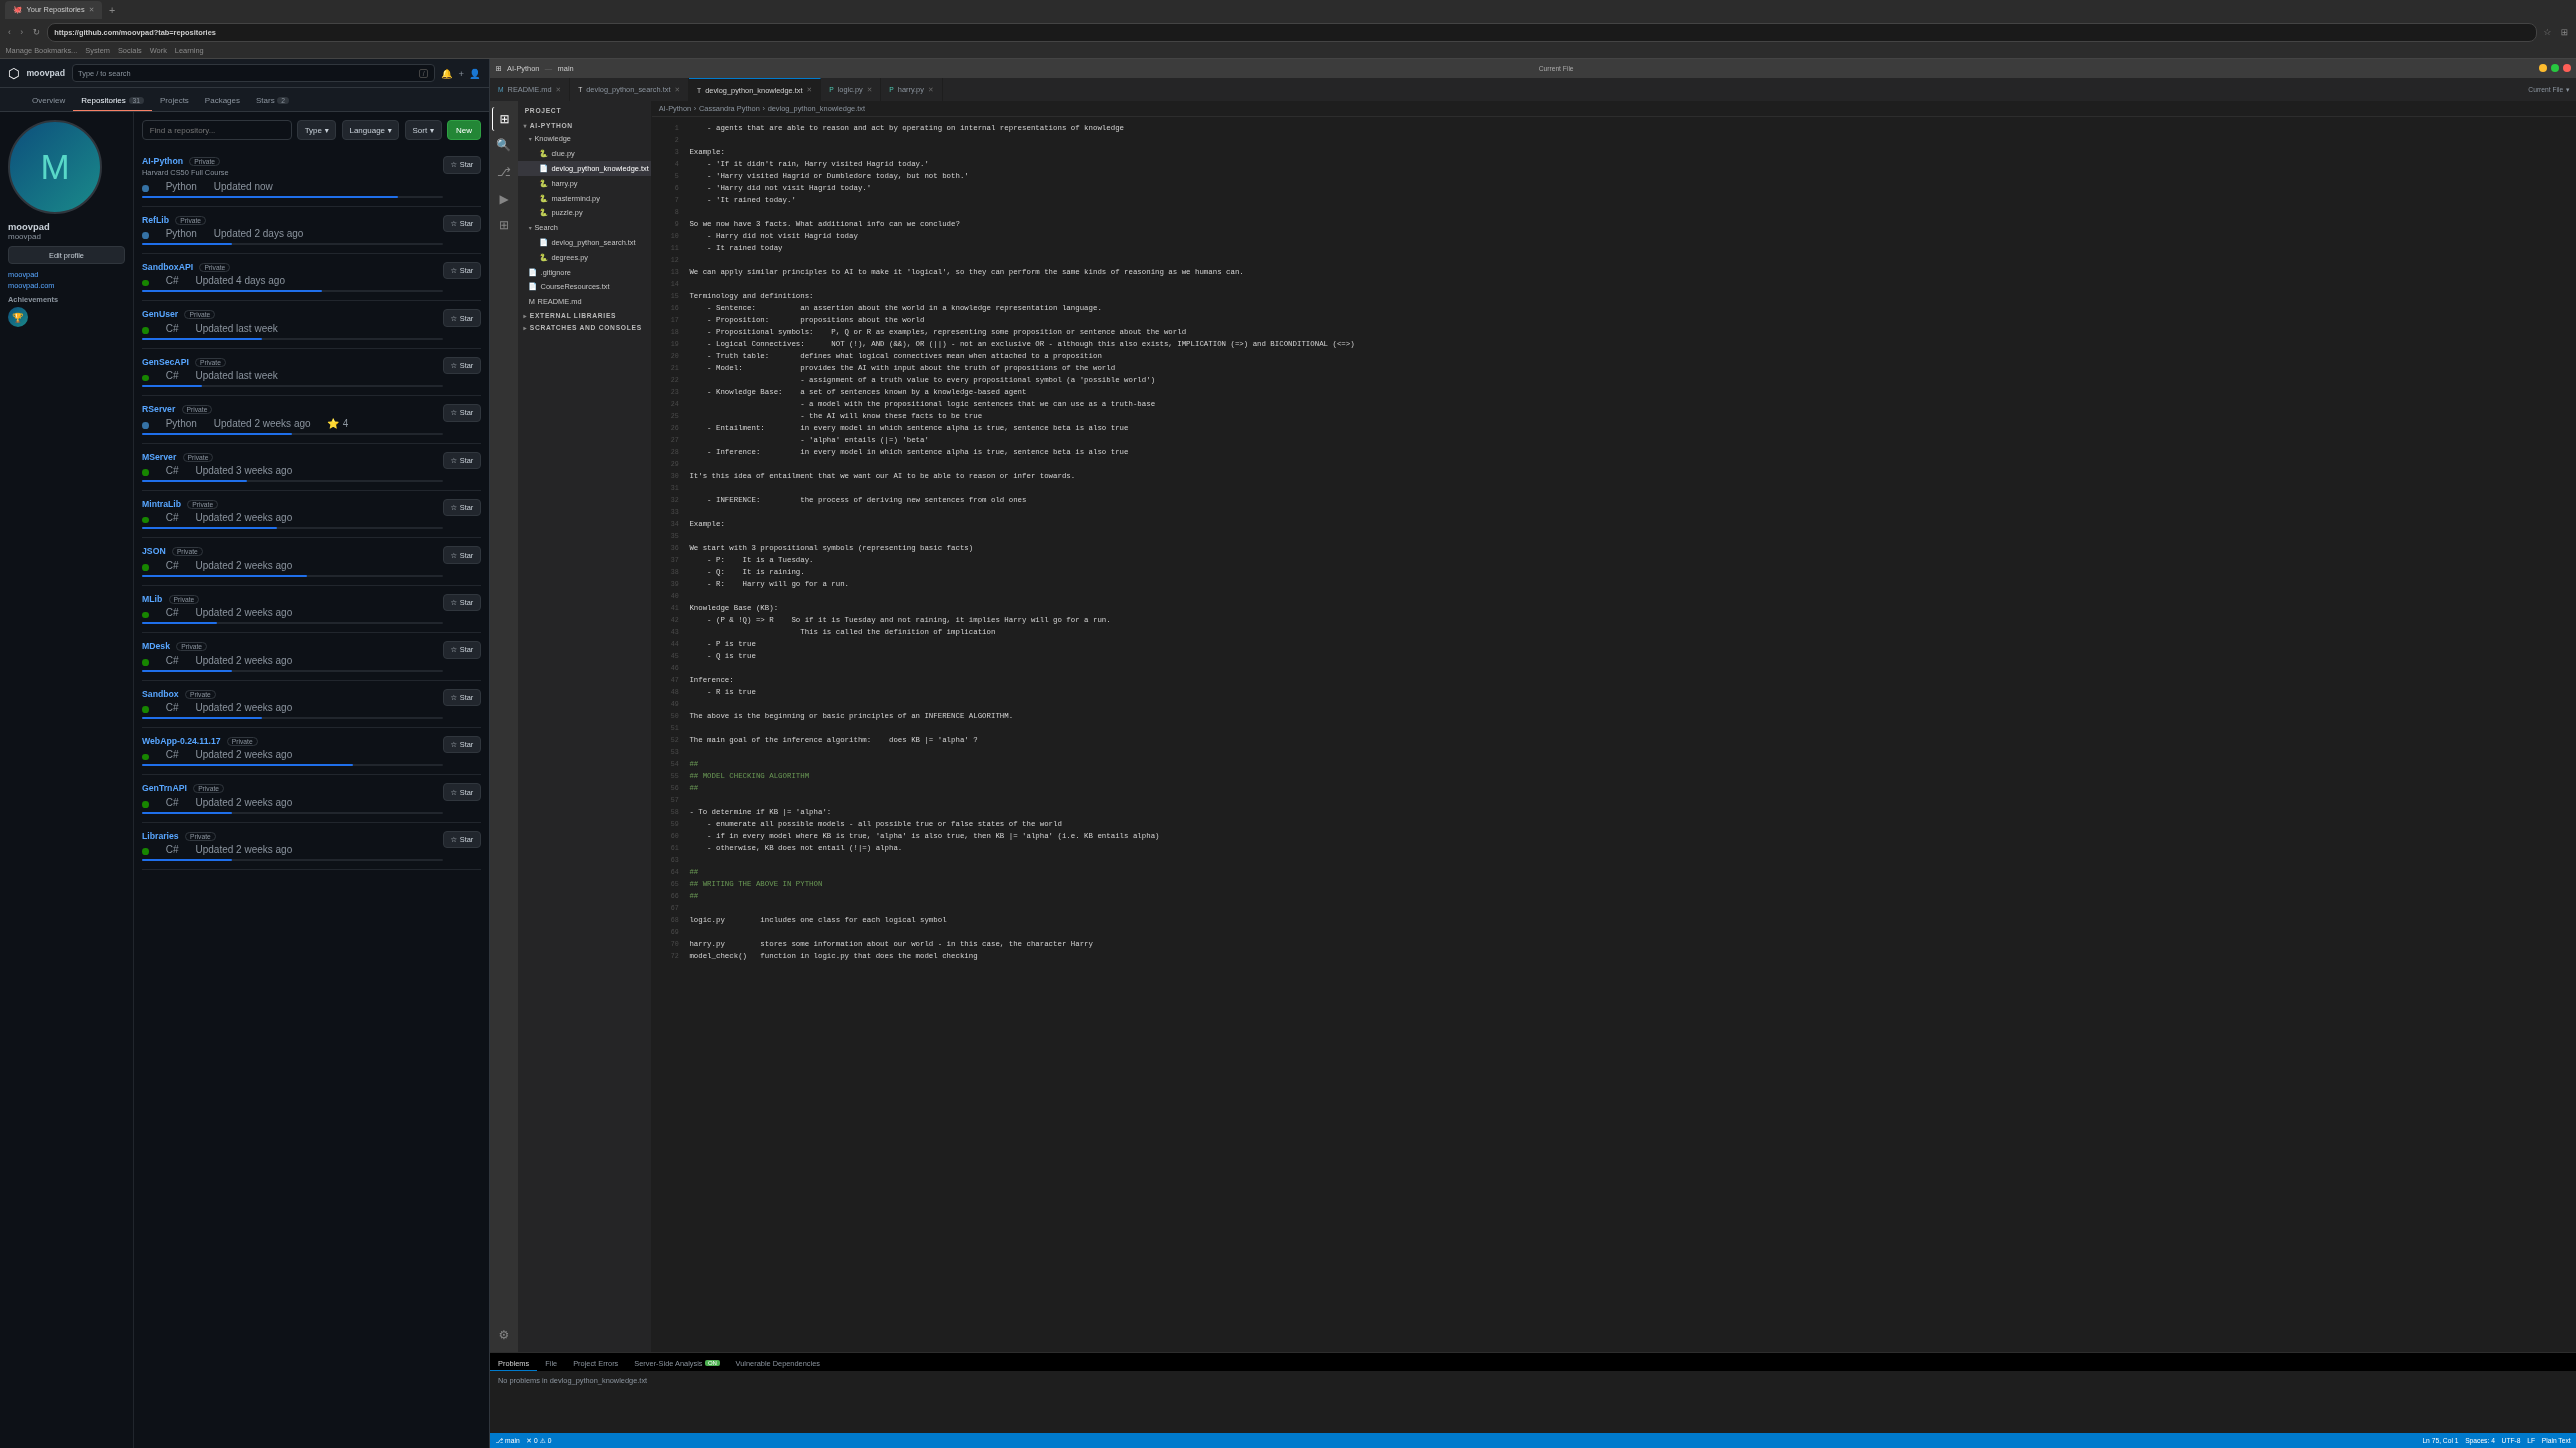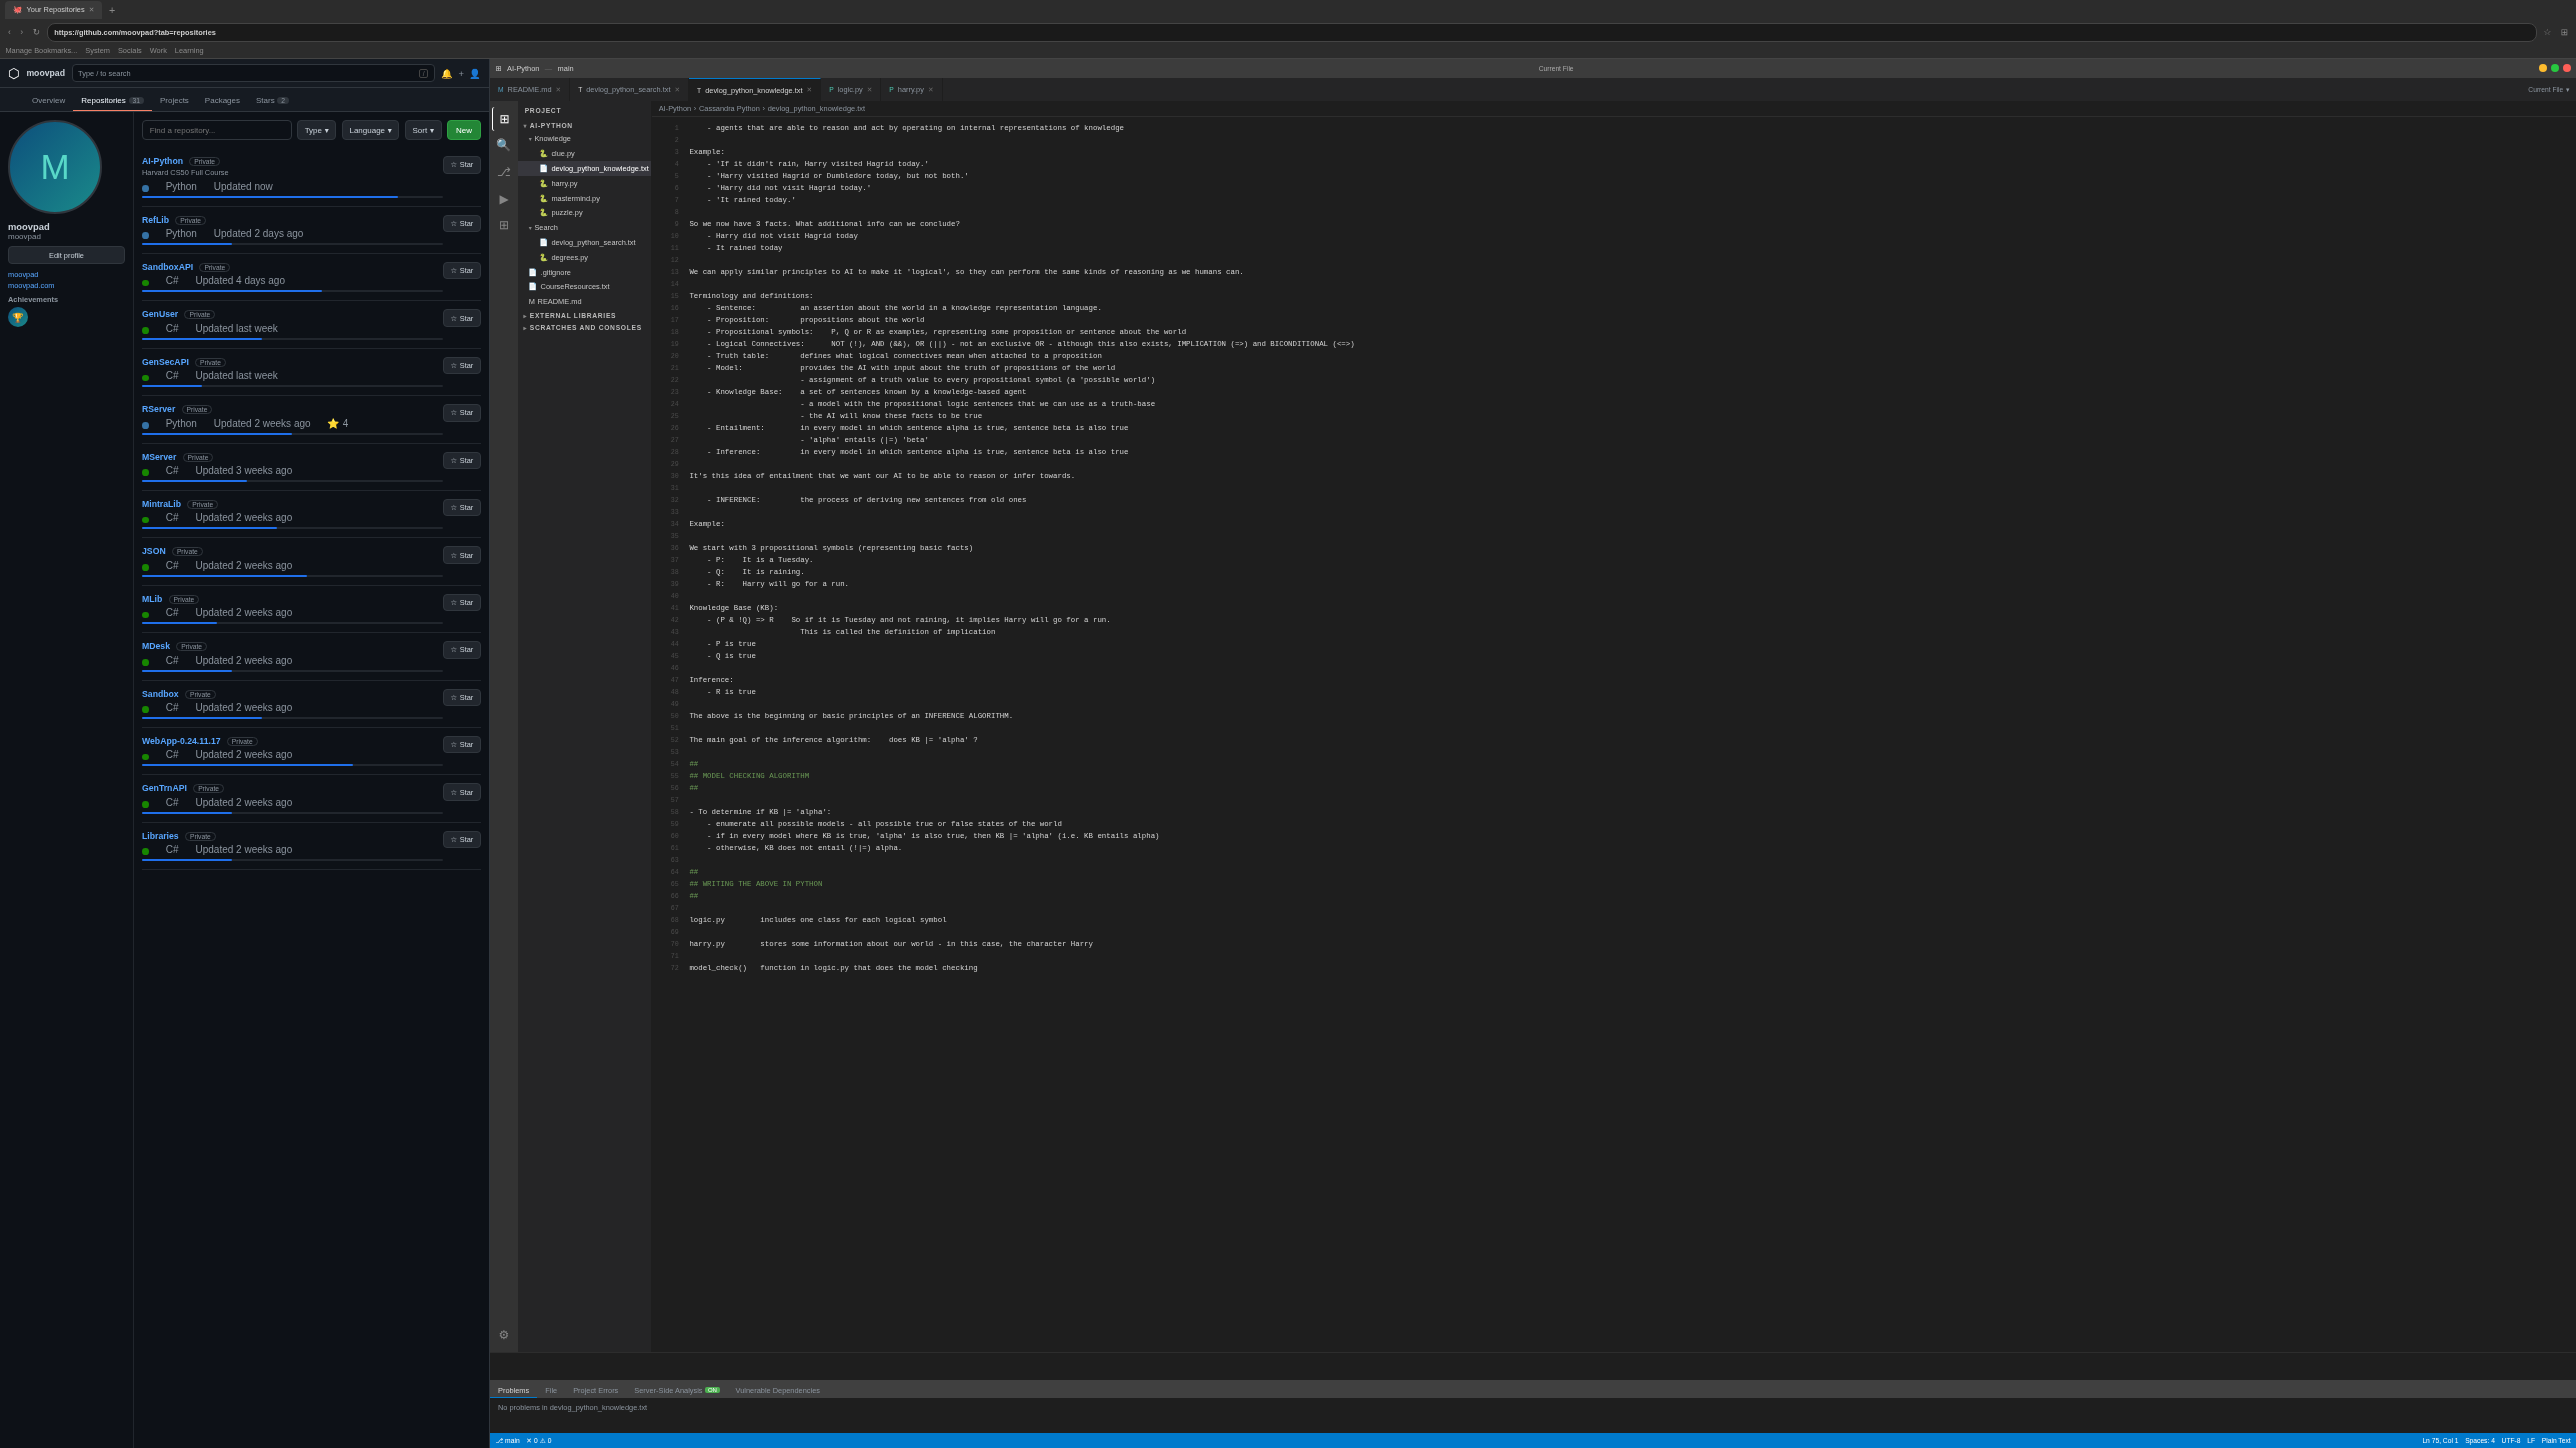--- a/index.html
+++ b/index.html
@@ -473,26 +473,25 @@
 
     
     .vscode-bottom {
       height: 81px;
       background: #1e1e1e;
       border-top: 0.7px solid #2d2d2d;
       flex-shrink: 0;
     }
     .bottom-tabs {
       display: flex;
-      background: #404040;
+      background: #000000;
       height: 19px;
       align-items: flex-end;
       gap: 0;
       border-bottom: 0.7px solid #1e1e1e;
-      margin-top: 27px;
     }
     .bottom-tab {
       padding: 2.7px 8px;
       font-size: 7.4px;
       color: #8b949e;
       cursor: pointer;
       border-bottom: 1.3px solid transparent;
     }
     .bottom-tab.active {
       color: #d4d4d4;
@@ -1386,24 +1385,20 @@
             </div>
             <div class="code-line">
               <span class="line-num">69</span>
               <span class="line-content"></span>
             </div>
             <div class="code-line">
               <span class="line-num">70</span>
               <span class="line-content">harry.py        stores some information about our world - in this case, the character Harry</span>
             </div>
             <div class="code-line">
-              <span class="line-num">71</span>
-              <span class="line-content"></span>
-            </div>
-            <div class="code-line">
               <span class="line-num">72</span>
               <span class="line-content">model_check()   function in logic.py that does the model checking</span>
             </div>
           </div>
       </div>
     </div>
 
     <div class="vscode-bottom">
       <div class="bottom-tabs">
         <div class="bottom-tab active">

